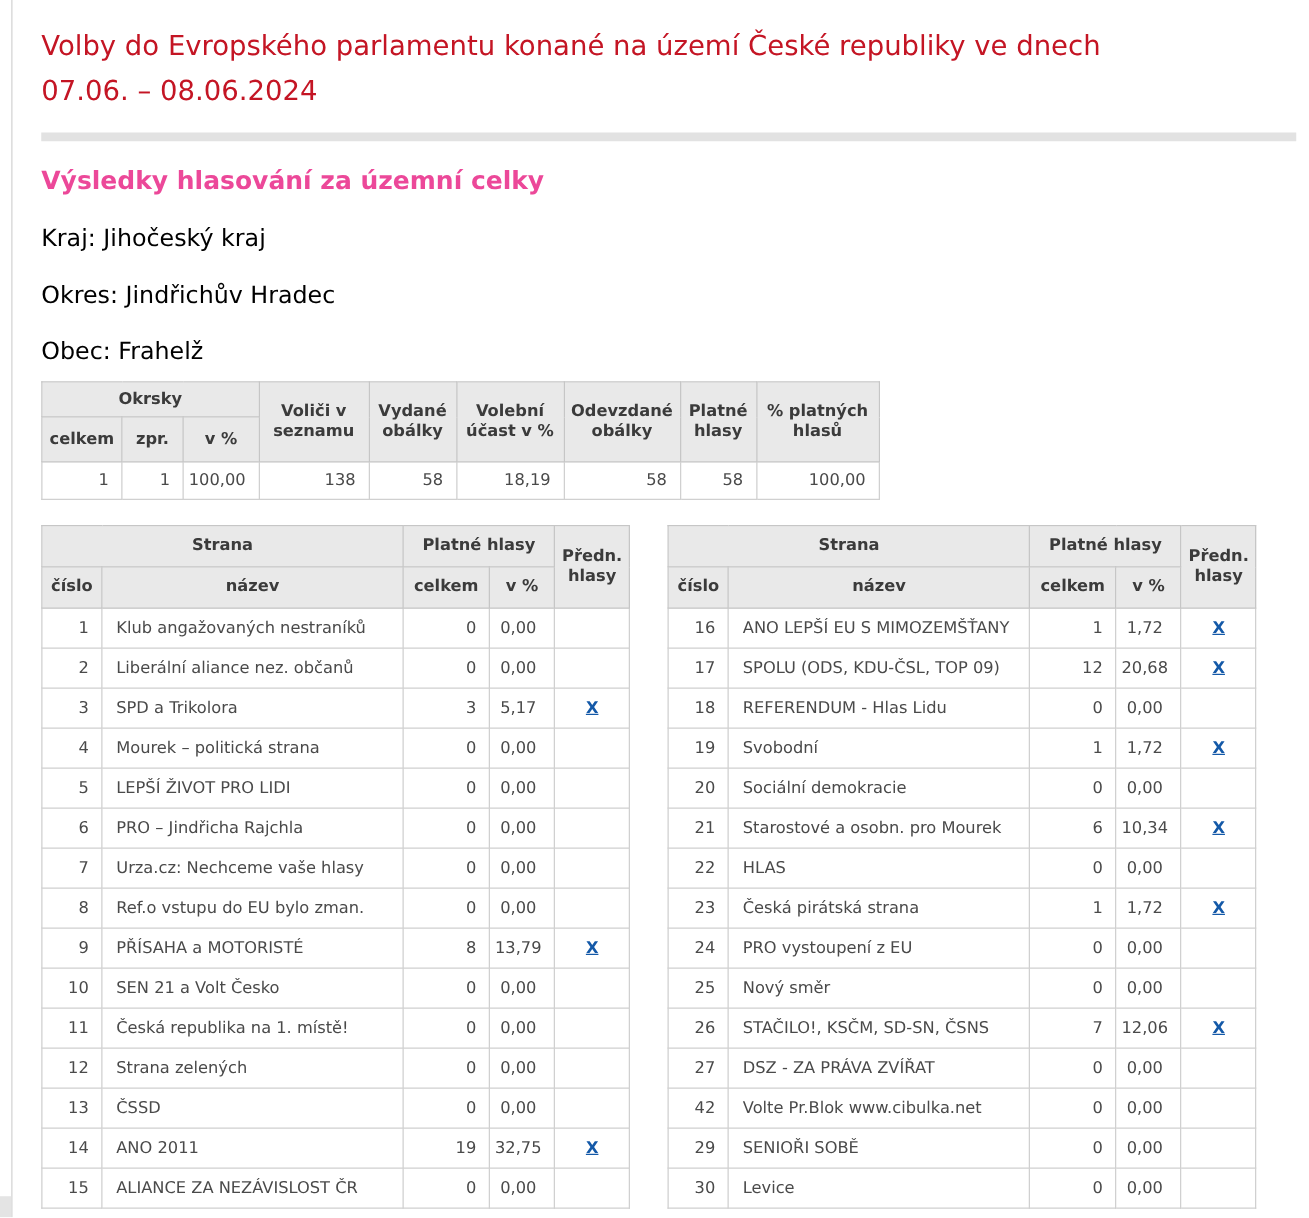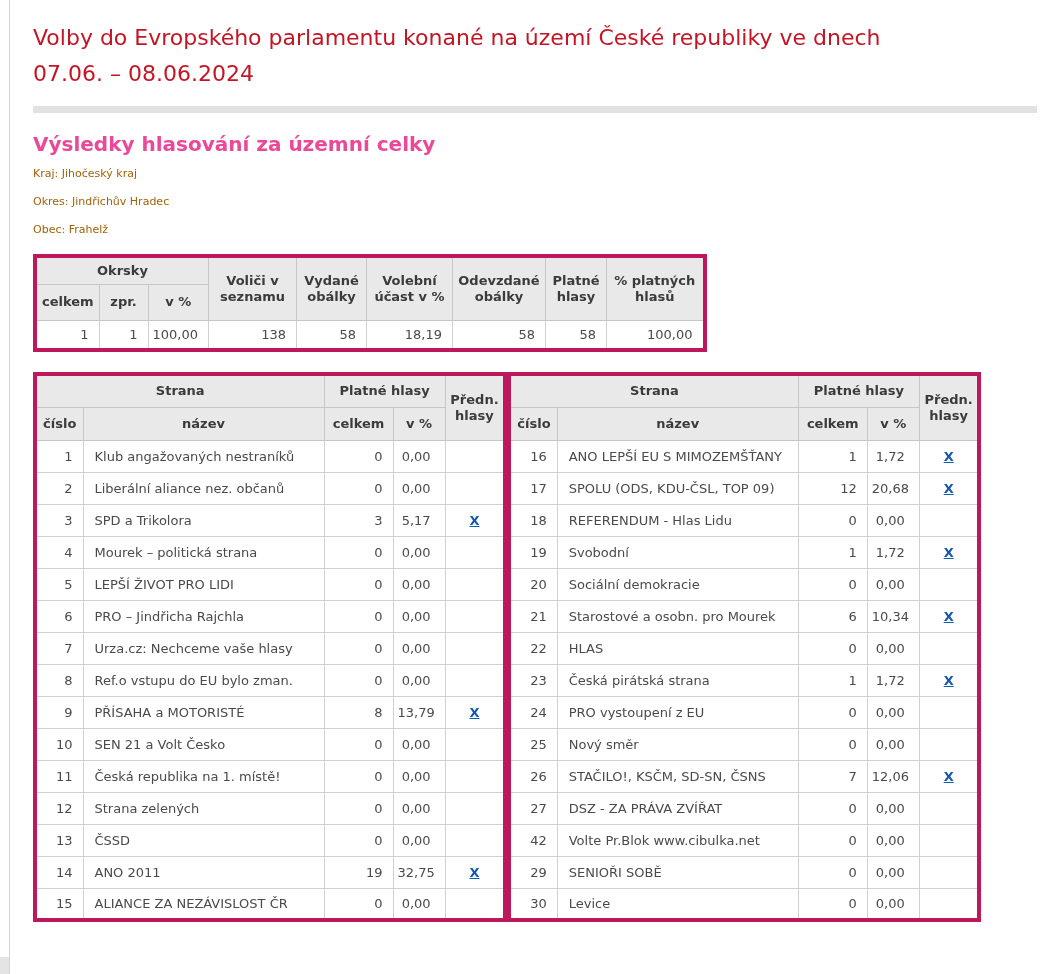--- a/index.html
+++ b/index.html
@@ -13,35 +13,35 @@
 
   .content { position:absolute; left:33px; top:0; width:1014px; }
 
   h1.title { color:#c41524; font-size:22px; font-weight:400; line-height:36px; margin:20px 0 0 0; }
   h1.title span { display:block; }
 
   .divider { width:1004px; height:7px; background:#e2e2e2; margin-top:14px; }
 
   h2.subtitle { font-size:20px; font-weight:700; color:#ec4899; margin:20px 0 0 0; line-height:22px; }
 
-  p.geo { font-size:11px; color:#a16207; margin:10px 0 0 0; line-height:18px; }
+  p.geo { font-size:19px; color:#000000; margin:27px 0 0 0; line-height:18px; }
 
   table { border-collapse:collapse; font-size:13px; table-layout:fixed; }
-  table.grid { border:4px solid #be185d; }
+  table.grid { border:1px solid #be185d; }
   th { background:#e9e9e9; color:#3b3b3b; font-weight:700; border:1px solid #c6c6c6; text-align:center; padding:2px 4px; line-height:16px; }
   td { border:1px solid #d0d0d0; color:#4a4a4a; background:#fff; padding:2px 4px; }
 
   
   table.summary { margin-top:15px; }
   table.summary tr.h1 th { height:28px; }
   table.summary tr.h2 th { height:36px; }
   table.summary td { height:30px; text-align:right; padding-right:10px; }
 
   
-  .tables-row { display:flex; margin-top:20px; align-items:flex-start; }
+  .tables-row { display:flex; gap:30px; margin-top:20px; align-items:flex-start; }
   table.party tr.h1 th { height:33px; }
   table.party tr.h2 th { height:33px; }
   table.party td { height:32px; }
   td.num   { text-align:right; padding-right:10px; }
   td.name  { text-align:left;  padding-left:11px; overflow:hidden; white-space:nowrap; }
   td.votes { text-align:right; padding-right:10px; }
   td.pct   { text-align:center; padding-right:10px; }
   td.pref  { text-align:center; }
   a.pref-link { color:#1459a8; font-weight:700; text-decoration:underline; }
 </style>

